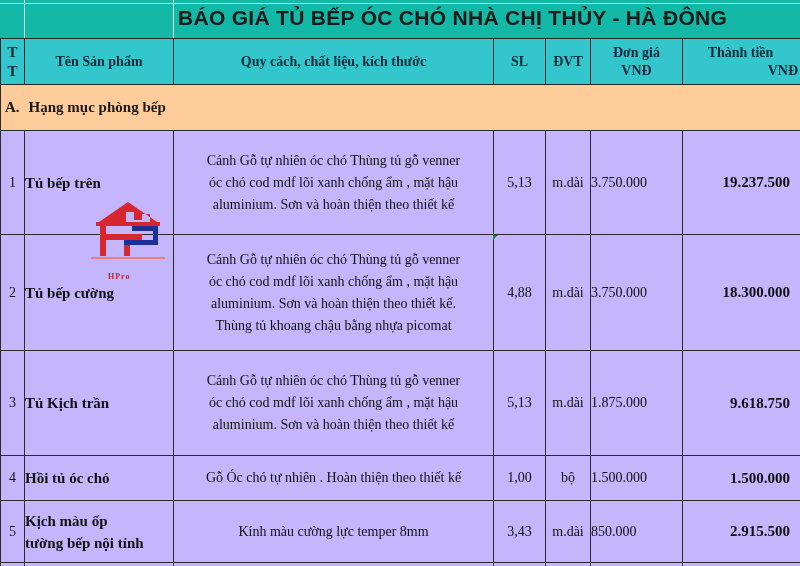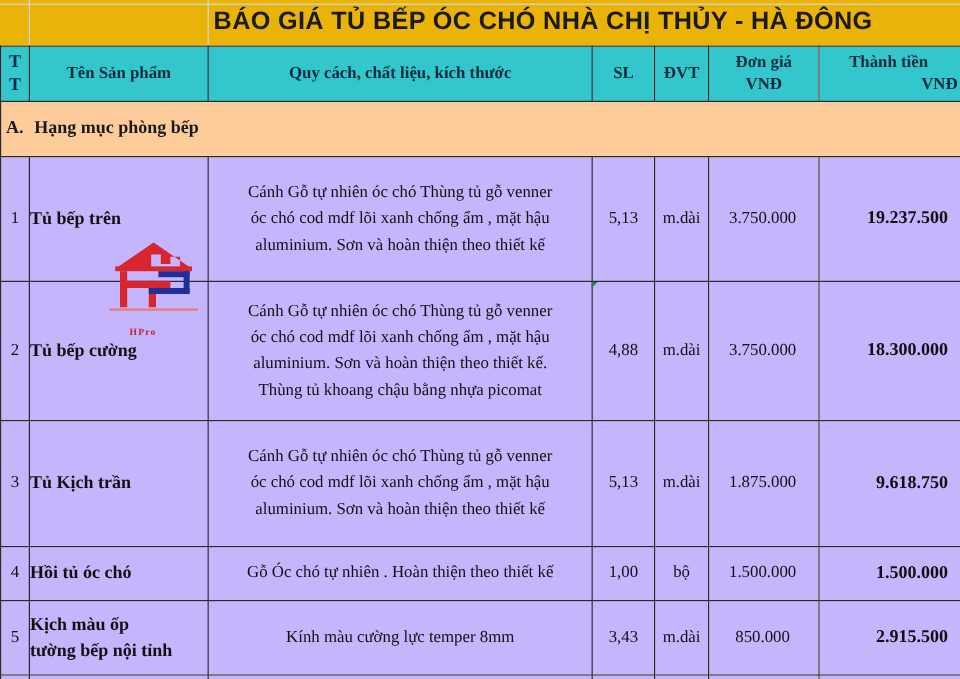--- a/index.html
+++ b/index.html
@@ -1,21 +1,21 @@
 <!DOCTYPE html>
 <html><head>
 <meta charset="utf-8">
 <style>
   * { box-sizing: border-box; margin: 0; padding: 0; }
   html, body { width: 800px; height: 566px; overflow: hidden; background: #ffffff; }
   body { position: relative; font-family: "Liberation Serif", serif; color: #111; }
 
   .title-row {
     position: absolute; left: 0; top: 0; width: 800px; height: 38px;
-    background: #eab308;
+    background: #14b8a6;
   }
   .title-row .gridline-v { position: absolute; top: 0; height: 38px; width: 1px; background: #d6d6d6; }
   .title-row .gridline-h { position: absolute; left: 0; top: 3px; width: 800px; height: 1px; background: #d6d6d6; }
   .title-text {
     position: absolute; left: 178px; top: 6px;
     font-family: "Liberation Sans", sans-serif; font-weight: bold;
     font-size: 21px; letter-spacing: 0.3px; color: #1a1a1a; white-space: nowrap;
   }
 
   table.quote {
@@ -41,21 +41,21 @@
     padding-left: 4px; color: #1a1a1a;
   }
   tr.section td .letter { margin-right: 9px; }
 
   tbody td { background: #c4b5fd; font-size: 14px; vertical-align: middle; }
   td.c-tt { text-align: center; font-size: 14px; }
   td.c-name { font-weight: bold; font-size: 15px; padding-left: 0; line-height: 22px; }
   td.c-spec { text-align: center; font-size: 14px; line-height: 22px; padding: 0 2px; }
   td.c-sl { text-align: center; }
   td.c-dvt { text-align: center; }
-  td.c-price { text-align: center; padding-right: 2px; }
+  td.c-price { text-align: left; padding-right: 2px; }
   td.c-total { text-align: right; font-weight: bold; font-size: 15px; padding-right: 12px; }
 
   .logo {
     position: absolute; left: 88px; top: 196px; width: 80px; height: 76px;
   }
   .logo-text {
     position: absolute; left: 108px; top: 260px;
     font-family: "Liberation Serif", serif; font-weight: bold; font-size: 8px; color: #c0262c; letter-spacing: 1px; margin-top: 12px;
   }
   .green-mark {

